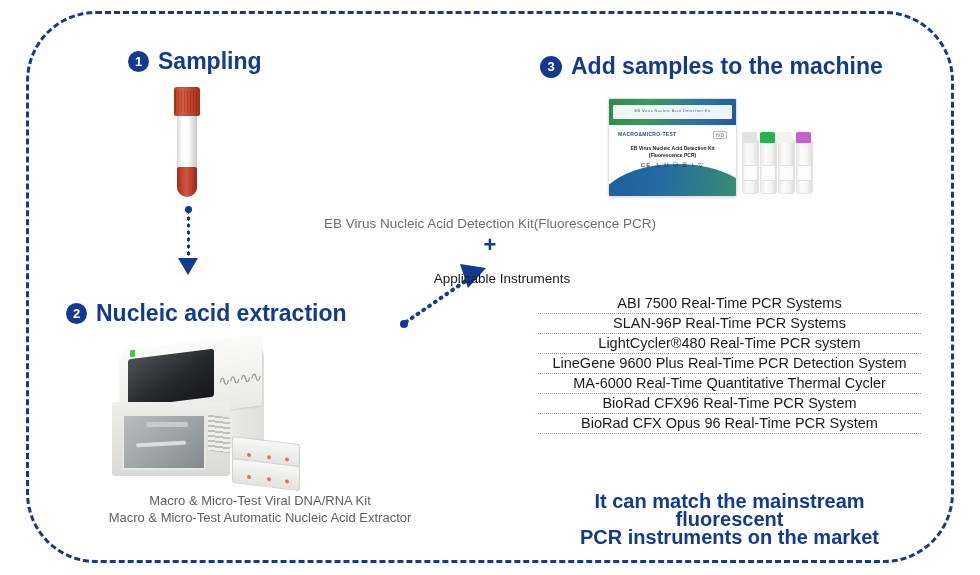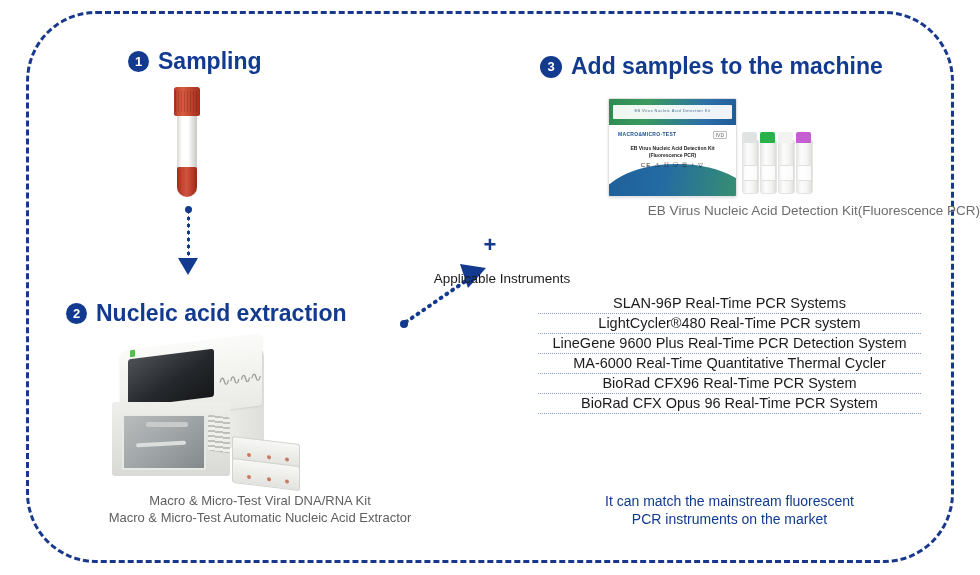--- a/index.html
+++ b/index.html
@@ -305,22 +305,23 @@
   #vial-1 { left: 134px; }
   #vial-2 { left: 152px; }
   #vial-3 { left: 170px; }
   #vial-4 { left: 188px; }
 
   
   .caption-gray {
     position: absolute;
     color: #6d6d6d;
     font-size: 13.5px;
-    text-align: right;
+    text-align: center;
     white-space: nowrap;
+    margin-top: 13px;
   }
   #kit-caption { left: 0; top: 203px; width: 100%; }
   #extractor-caption {
     position: absolute;
     left: 0; top: 492px; width: 520px;
     text-align: center;
     color: #5f5f5f;
     font-size: 13px;
     line-height: 17px;
   }
@@ -357,22 +358,22 @@
     border-bottom: 1px dotted #7f9fd0;
   }
 
   #match-note {
     position: absolute;
     left: 538px;
     top: 492px;
     width: 383px;
     text-align: center;
     color: #123a8f;
-    font-size: 14px;
-    font-weight: normal;
+    font-size: 20px;
+    font-weight: bold;
     line-height: 18px;
   }
 </style>
 </head>
 <body>
 
 <div class="frame"></div>
 
 <div class="step-title" id="step1-title">
   <span class="badge">1</span>
@@ -465,20 +466,21 @@
   </div>
 </div>
 
 <div class="caption-gray" id="kit-caption">EB Virus Nucleic Acid Detection Kit(Fluorescence PCR)</div>
 
 <div class="plus-sign">+</div>
 
 <div id="applicable-label">Applicable Instruments</div>
 
 <div id="instrument-list">
+  <div class="inst-row">ABI 7500 Real-Time PCR Systems</div>
   <div class="inst-row">SLAN-96P Real-Time PCR Systems</div>
   <div class="inst-row">LightCycler®480 Real-Time PCR system</div>
   <div class="inst-row">LineGene 9600 Plus Real-Time PCR Detection System</div>
   <div class="inst-row">MA-6000 Real-Time Quantitative Thermal Cycler</div>
   <div class="inst-row">BioRad CFX96 Real-Time PCR System</div>
   <div class="inst-row">BioRad CFX Opus 96 Real-Time PCR System</div>
 </div>
 
 <div id="match-note">
   <div>It can match the mainstream fluorescent</div>

